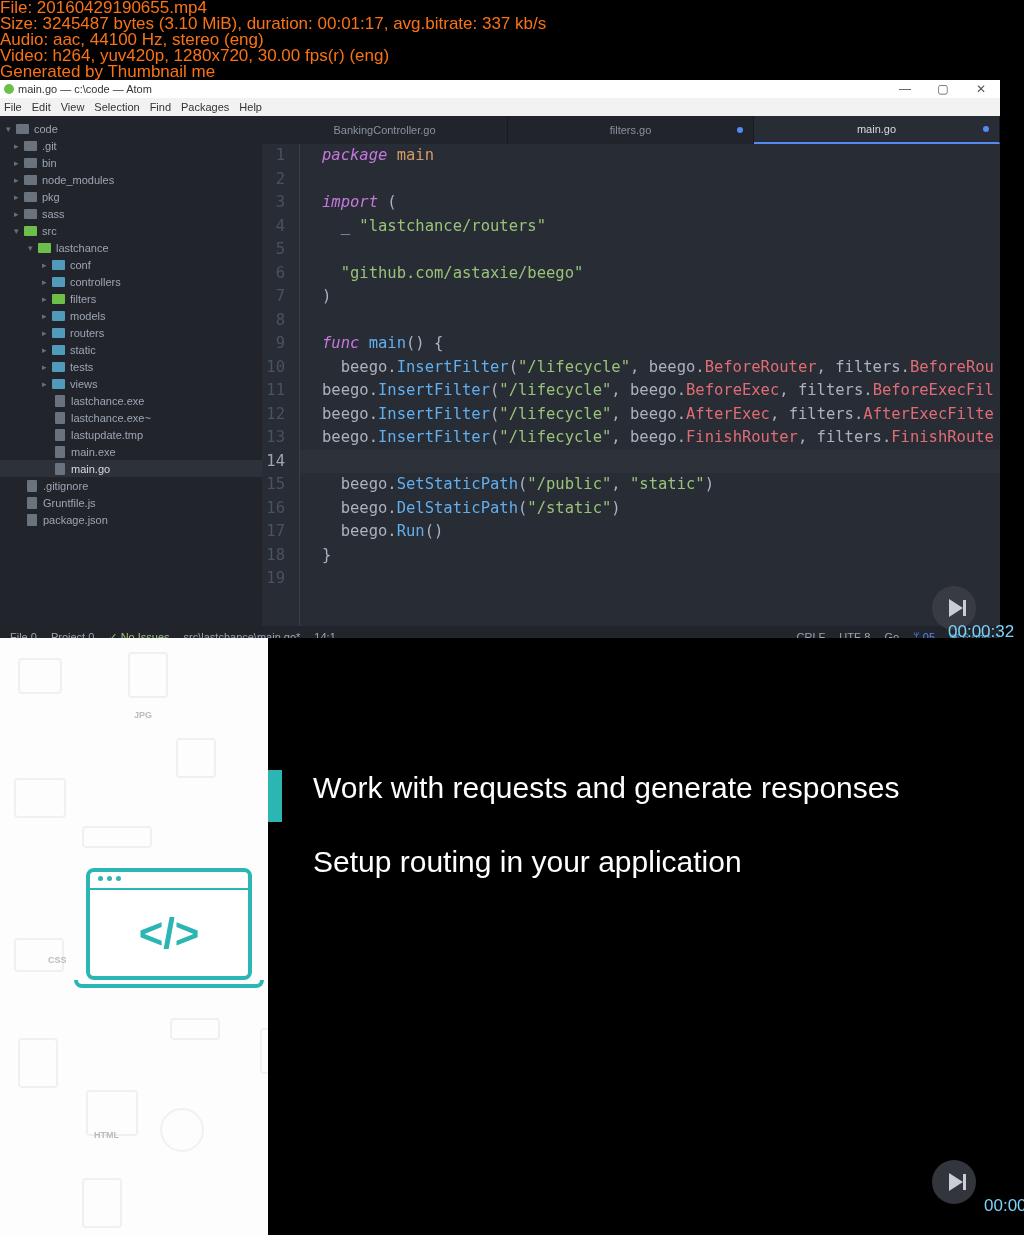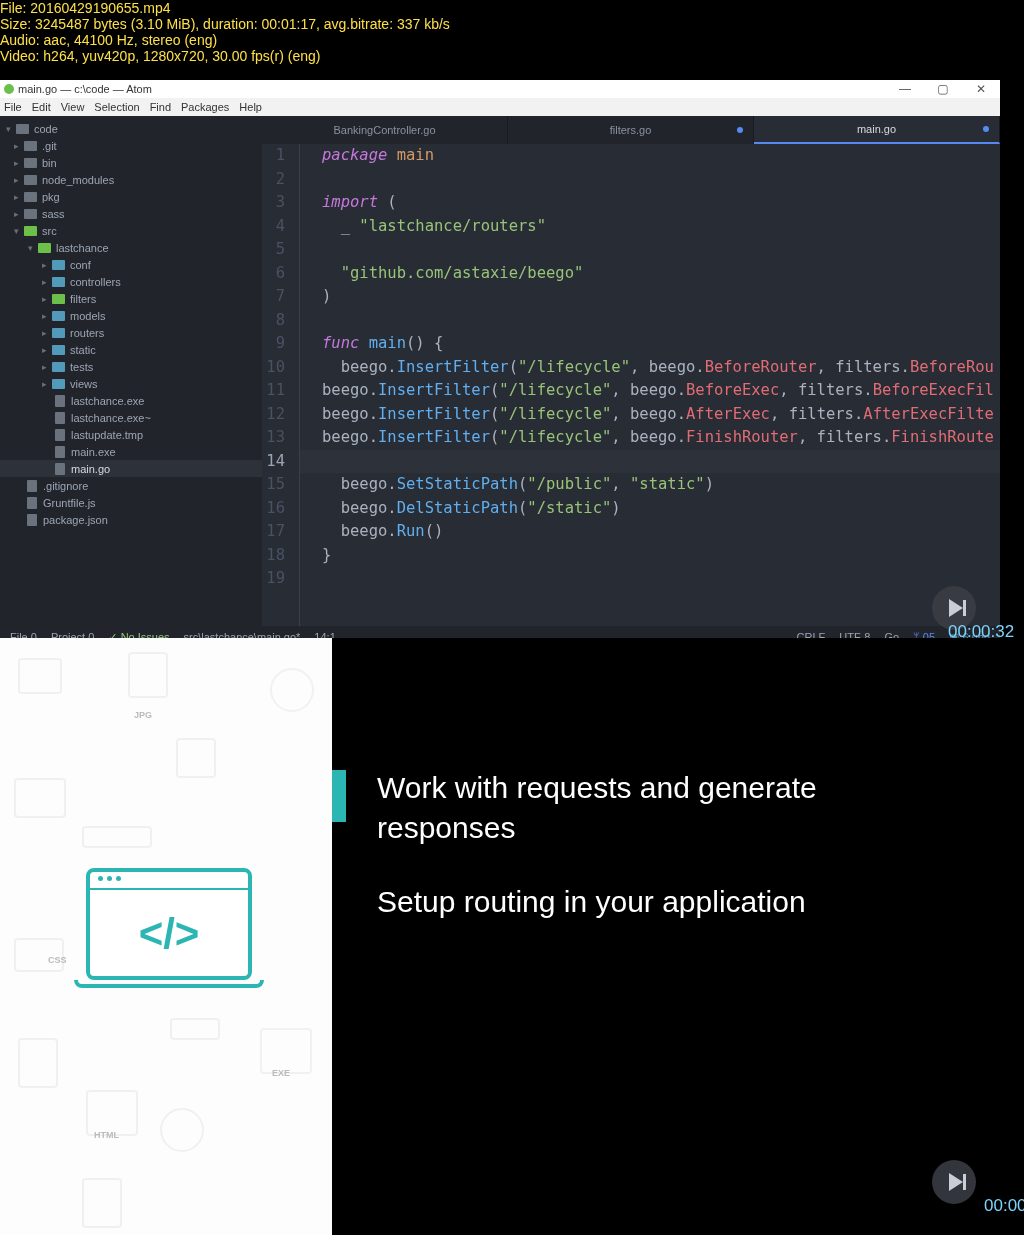--- a/index.html
+++ b/index.html
@@ -1,19 +1,19 @@
 <!DOCTYPE html>
 <html><head>
 <meta charset="utf-8">
 <style>
 * { margin: 0; padding: 0; box-sizing: border-box; }
 body { width: 1024px; height: 1235px; background: #000; font-family: "Segoe UI", sans-serif; overflow: hidden; }
 
 
-.meta-overlay { position: absolute; top: 0; left: 0; color: #fde047; font-size: 14px; line-height: 16px; z-index: 100; font-family: sans-serif; }
+.meta-overlay { position: absolute; top: 0; left: 0; color: #f97316; font-size: 17px; line-height: 16px; z-index: 100; font-family: sans-serif; }
 
 
 .atom-window { position: absolute; top: 80px; left: 0; width: 1000px; height: 558px; background: #282c34; }
 .titlebar { height: 18px; background: #fff; display: flex; align-items: center; font-size: 11px; color: #333; padding-left: 4px; }
 .titlebar-icon { width: 10px; height: 10px; border-radius: 50%; background: #6cc04a; margin-right: 4px; }
 .win-controls { margin-left: auto; display: flex; }
 .win-btn { width: 38px; text-align: center; font-size: 12px; color: #555; }
 
 .menubar { height: 18px; background: #f2f2f2; display: flex; align-items: center; font-size: 11px; padding-left: 4px; color: #333; }
 .menubar span { margin-right: 10px; }
@@ -56,21 +56,21 @@
 .updates { color: #519aba; }
 
 .play-btn { position: absolute; width: 44px; height: 44px; border-radius: 50%; background: rgba(60,62,70,0.85); display: flex; align-items: center; justify-content: center; }
 .play-btn::before { content: ""; border-left: 14px solid #c9cdd6; border-top: 9px solid transparent; border-bottom: 9px solid transparent; margin-left: 3px; }
 .play-btn::after { content: ""; position: absolute; right: 10px; top: 14px; width: 3px; height: 16px; background: #c9cdd6; }
 
 .timestamp { position: absolute; color: #7dd3fc; font-size: 17px; font-family: sans-serif; }
 
 
 .slide { position: absolute; top: 638px; left: 0; width: 1000px; height: 597px; display: flex; background: #000; }
-.slide-left { width: 332px; background: #fdfdfd; position: relative; overflow: hidden; }
+.slide-left { width: 268px; background: #fdfdfd; position: relative; overflow: hidden; }
 .pattern-bg { position: absolute; inset: 0; opacity: 0.08; }
 .pattern-bg .cell { position: absolute; border: 2px solid #666; border-radius: 4px; }
 .laptop { position: absolute; left: 74px; top: 230px; width: 190px; }
 .laptop-screen { width: 166px; height: 112px; border: 4px solid #2bb6b3; border-radius: 8px; margin: 0 auto; background: #fff; position: relative; }
 .laptop-screen .dots { position: absolute; top: 4px; left: 8px; display: flex; gap: 4px; }
 .laptop-screen .dots span { width: 5px; height: 5px; border-radius: 50%; background: #2bb6b3; }
 .laptop-screen .divider { position: absolute; top: 16px; left: 0; right: 0; height: 2px; background: #2bb6b3; }
 .laptop-screen .code-icon { position: absolute; top: 38px; left: 0; right: 0; text-align: center; font-size: 42px; color: #2bb6b3; font-weight: bold; }
 .laptop-base { width: 190px; height: 8px; border: 4px solid #2bb6b3; border-top: none; border-radius: 0 0 10px 10px; margin: 0 auto; }
 
@@ -82,20 +82,21 @@
 .tag { position: absolute; font-size: 9px; color: #bbb; font-weight: bold; }
 </style>
 </head>
 <body>
 
 <div class="meta-overlay">
   <div>File: 20160429190655.mp4</div>
   <div>Size: 3245487 bytes (3.10 MiB), duration: 00:01:17, avg.bitrate: 337 kb/s</div>
   <div>Audio: aac, 44100 Hz, stereo (eng)</div>
   <div>Video: h264, yuv420p, 1280x720, 30.00 fps(r) (eng)</div>
+  <div>Generated by Thumbnail me</div>
 </div>
 
 <div class="atom-window">
   <div class="titlebar">
     <div class="titlebar-icon"></div>
     <span>main.go — c:\code — Atom</span>
     <div class="win-controls">
       <div class="win-btn">—</div>
       <div class="win-btn">▢</div>
       <div class="win-btn">✕</div>

